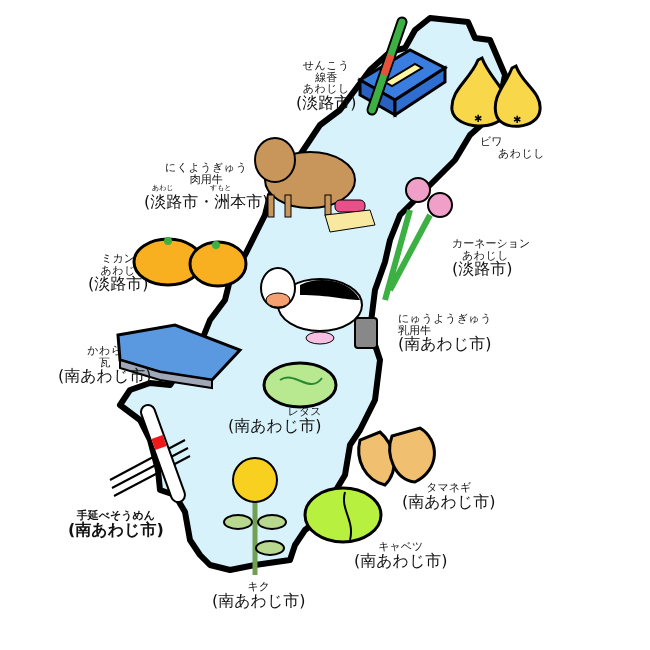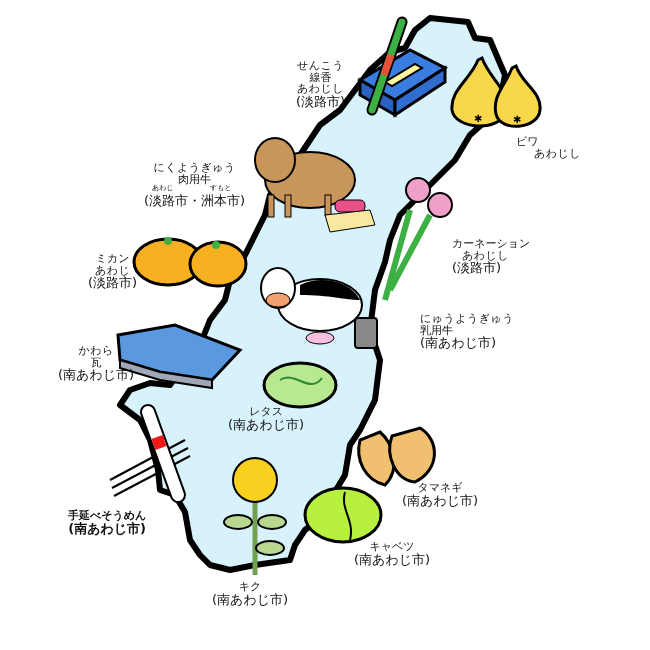--- a/index.html
+++ b/index.html
@@ -3,21 +3,21 @@
 <meta charset="utf-8">
 <style>
   html, body { margin:0; padding:0; background:#ffffff; }
   body { width:650px; height:650px; position:relative; overflow:hidden;
          font-family:"DejaVu Sans", "Liberation Sans", sans-serif; color:#111; }
   #map { position:absolute; left:0; top:0; width:650px; height:650px; }
   .label { position:absolute; text-align:center; line-height:1.05; white-space:nowrap; }
   .ruby { font-size:11px; display:block; letter-spacing:0.5px; }
   .ruby-row { font-size:7px; display:block; position:relative; height:9px; }
   .name { font-size:11px; display:block; }
-  .city { font-size:13px; display:block; }
+  .city { font-size:16px; display:block; }
 </style>
 </head>
 <body>
 
 <svg id="map" viewBox="0 0 650 650" xmlns="http://www.w3.org/2000/svg">
 
   <path d="M430 18 L468 22 L475 38 L490 40 L505 75 L498 110 L470 135 L455 160 L440 175 L425 190 L400 215 L390 240 L385 262 L375 290 L370 330 L380 360 L375 400 L360 430 L350 445 L345 475 L330 500 L318 520 L305 530 L295 545 L290 560 L255 565 L230 570 L210 565 L200 555 L190 540 L185 512 L175 495 L160 490 L158 470 L150 440 L140 420 L120 405 L130 390 L150 383 L170 385 L180 370 L200 345 L210 320 L225 300 L230 280 L245 255 L255 235 L265 215 L270 195 L285 175 L300 155 L320 125 L340 110 L355 90 L370 70 L390 52 L405 48 L415 30 Z" fill="#d8f2fc" stroke="#000" stroke-width="6" stroke-linejoin="round"></path>
 
   <g>
     <polygon points="360,80 410,50 445,68 395,100" fill="#3a7de0" stroke="#000" stroke-width="3"></polygon>
@@ -106,21 +106,21 @@
   </g>
 </svg>
 
 <div class="label" style="left:296px; top:60px;">
   <span class="ruby">せんこう</span>
   <span class="name">線香</span>
   <span class="ruby">あわじし</span>
   <span class="city">(淡路市)</span>
 </div>
 
-<div class="label" style="left:480px; top:136px; text-align:left;margin-left:36px;">
+<div class="label" style="left:480px; top:136px; text-align:left;">
   <span class="name">ビワ</span>
   <span class="ruby" style="padding-left:18px;">あわじし</span>
 </div>
 
 <div class="label" style="left:144px; top:162px;">
   <span class="ruby">にくようぎゅう</span>
   <span class="name">肉用牛</span>
   <span class="ruby-row">
     <span style="position:absolute; left:8px;">あわじ</span>
     <span style="position:absolute; left:66px;">すもと</span>
@@ -133,33 +133,33 @@
   <span class="ruby">あわじ</span>
   <span class="city">(淡路市)</span>
 </div>
 
 <div class="label" style="left:452px; top:238px; text-align:left;">
   <span class="name">カーネーション</span>
   <span class="ruby" style="padding-left:10px;">あわじし</span>
   <span class="city">(淡路市)</span>
 </div>
 
-<div class="label" style="left:398px; top:313px; text-align:left;margin-left:22px;">
+<div class="label" style="left:398px; top:313px; text-align:left;">
   <span class="ruby">にゅうようぎゅう</span>
   <span class="name">乳用牛</span>
   <span class="city">(南あわじ市)</span>
 </div>
 
 <div class="label" style="left:58px; top:345px;">
   <span class="ruby">かわら</span>
   <span class="name">瓦</span>
   <span class="city">(南あわじ市)</span>
 </div>
 
-<div class="label" style="left:228px; top:406px; text-align:center;">
+<div class="label" style="left:228px; top:406px; text-align:right;">
   <span class="name">レタス</span>
   <span class="city">(南あわじ市)</span>
 </div>
 
 <div class="label" style="left:402px; top:482px;">
   <span class="name">タマネギ</span>
   <span class="city">(南あわじ市)</span>
 </div>
 
 <div class="label" style="left:68px; top:510px;font-weight:bold;">

